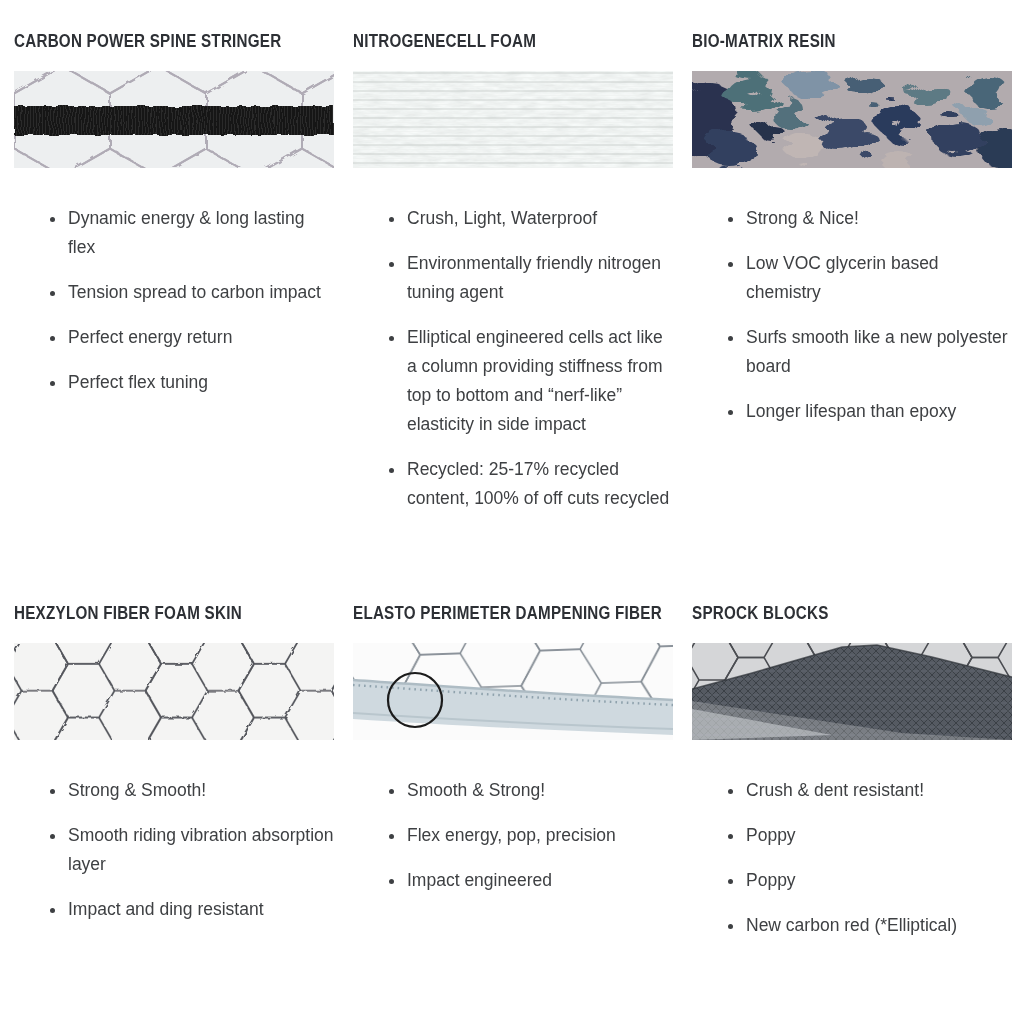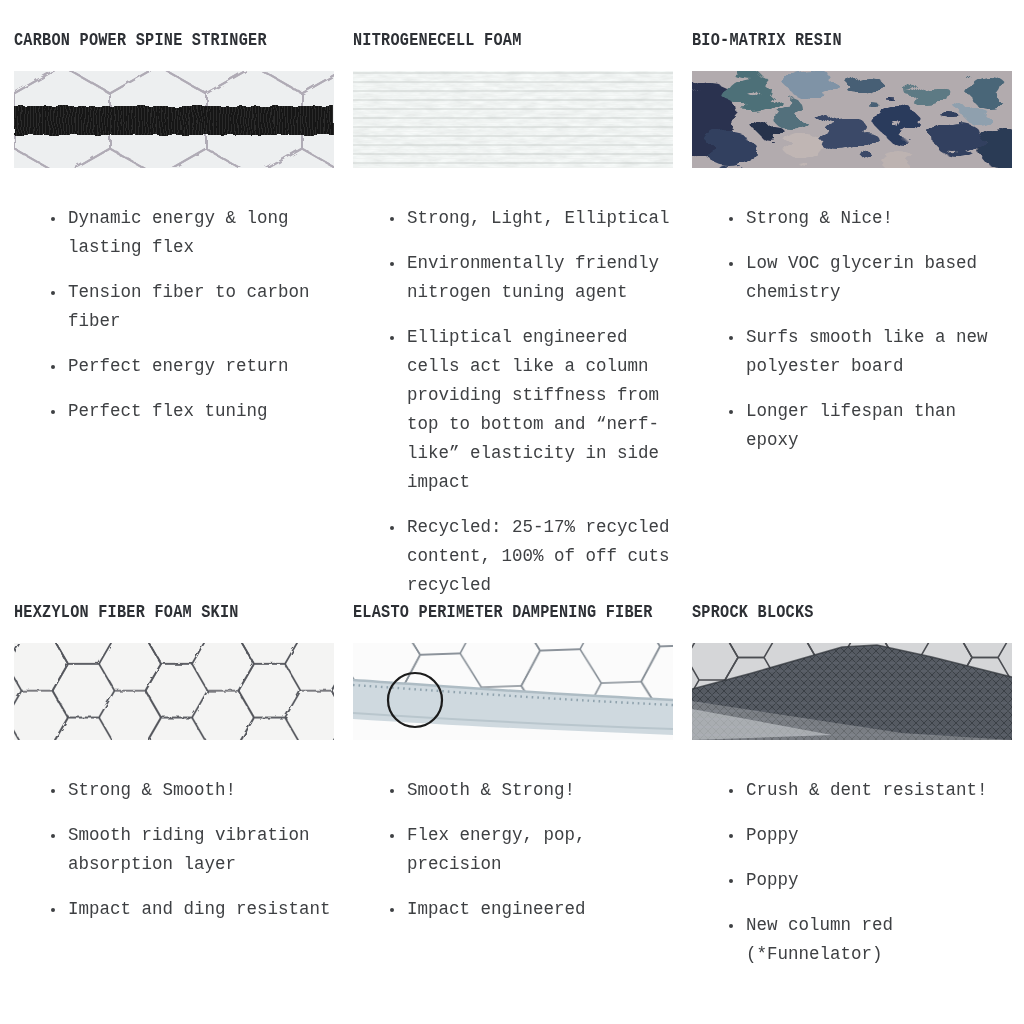--- a/index.html
+++ b/index.html
@@ -1,18 +1,18 @@
 <!DOCTYPE html>
 <html><head>
 <meta charset="utf-8">
 <style>
   html,body{margin:0;padding:0;background:#ffffff;width:1024px;height:1024px;overflow:hidden;
     font-family:"Liberation Sans",sans-serif;-webkit-font-smoothing:antialiased;}
   .grid{display:grid;grid-template-columns:320px 320px 320px;grid-template-rows:572px auto;
-    column-gap:19px;padding:31px 12px 0 14px;align-items:start;font-family:Liberation Mono, monospace;}
+    column-gap:19px;padding:31px 12px 0 14px;align-items:start;}
   .section{width:320px;}
   .section h2{margin:0 0 21px 0;font-size:19px;line-height:1;font-weight:700;color:#2d3035;
     letter-spacing:.3px;transform:scaleX(0.80);transform-origin:left center;white-space:nowrap;}
   figure{margin:0;width:320px;height:97px;overflow:hidden;}
   figure svg{display:block;}
   ul.features{margin:36px 0 0 0;padding:0 0 0 52px;list-style:disc;color:#3e4043;
     font-size:17.5px;line-height:29px;}
   ul.features li{margin:16px 0 11px 0;padding-left:2px;max-width:268px;}
   ul.features li::marker{color:#3e4043;font-size:15px;}
 </style>
@@ -46,21 +46,21 @@
         <rect width="320" height="97" fill="#edeff0"></rect>
         <rect width="320" height="97" fill="url(#hexbig)" filter="url(#rough1)"></rect>
         <g filter="url(#rough1)">
           <rect y="35" width="320" height="29" fill="#141414"></rect>
           <rect y="35" width="320" height="29" fill="url(#strands)"></rect>
         </g>
       </svg>
     </figure>
     <ul class="features">
       <li>Dynamic energy &amp; long lasting flex</li>
-      <li>Tension fiber to carbon fiber</li>
+      <li>Tension spread to carbon impact</li>
       <li>Perfect energy return</li>
       <li>Perfect flex tuning</li>
     </ul>
   </div>
 
   <div class="section">
     <h2>NITROGENECELL FOAM</h2>
     <figure>
       <svg width="320" height="97" viewBox="0 0 320 97">
         <defs>
@@ -73,21 +73,21 @@
             <path d="M0,2 H12" stroke="#c3c8c6" stroke-width="1.4" opacity="0.55"></path>
             <path d="M0,6.5 H12" stroke="#eef1f0" stroke-width="1.2" opacity="0.7"></path>
           </pattern>
         </defs>
         <rect width="320" height="97" fill="#e2e5e4"></rect>
         <rect width="320" height="97" filter="url(#foamF)"></rect>
         <rect width="320" height="97" fill="url(#striate)"></rect>
       </svg>
     </figure>
     <ul class="features">
-      <li>Strong, Light, Elliptical</li>
+      <li>Crush, Light, Waterproof</li>
       <li>Environmentally friendly nitrogen tuning agent</li>
       <li>Elliptical engineered cells act like a column providing stiffness from top to bottom and “nerf-like” elasticity in side impact</li>
       <li>Recycled: 25-17% recycled content, 100% of off cuts recycled</li>
     </ul>
   </div>
 
   <div class="section">
     <h2>BIO-MATRIX RESIN</h2>
     <figure>
       <svg width="320" height="97" viewBox="0 0 320 97">
@@ -207,17 +207,17 @@
         <path d="M0,46 L60,30 L150,4 L185,2 L240,14 L320,34 L320,97 L0,97 Z" fill="url(#weave)"></path>
         <path d="M0,46 L60,30 L150,4 L185,2 L240,14 L320,34" fill="none" stroke="#2e3238" stroke-width="1.5" opacity="0.7"></path>
         <polygon points="0,58 210,90 320,97 0,97" fill="#ffffff" opacity="0.22"></polygon>
         <polygon points="0,66 140,92 0,97" fill="#cfd3d7" opacity="0.55"></polygon>
       </svg>
     </figure>
     <ul class="features">
       <li>Crush &amp; dent resistant!</li>
       <li>Poppy</li>
       <li>Poppy</li>
-      <li>New column red (*Funnelator)</li>
+      <li>New carbon red (*Elliptical)</li>
     </ul>
   </div>
 
 </div>
 
 </body></html>

